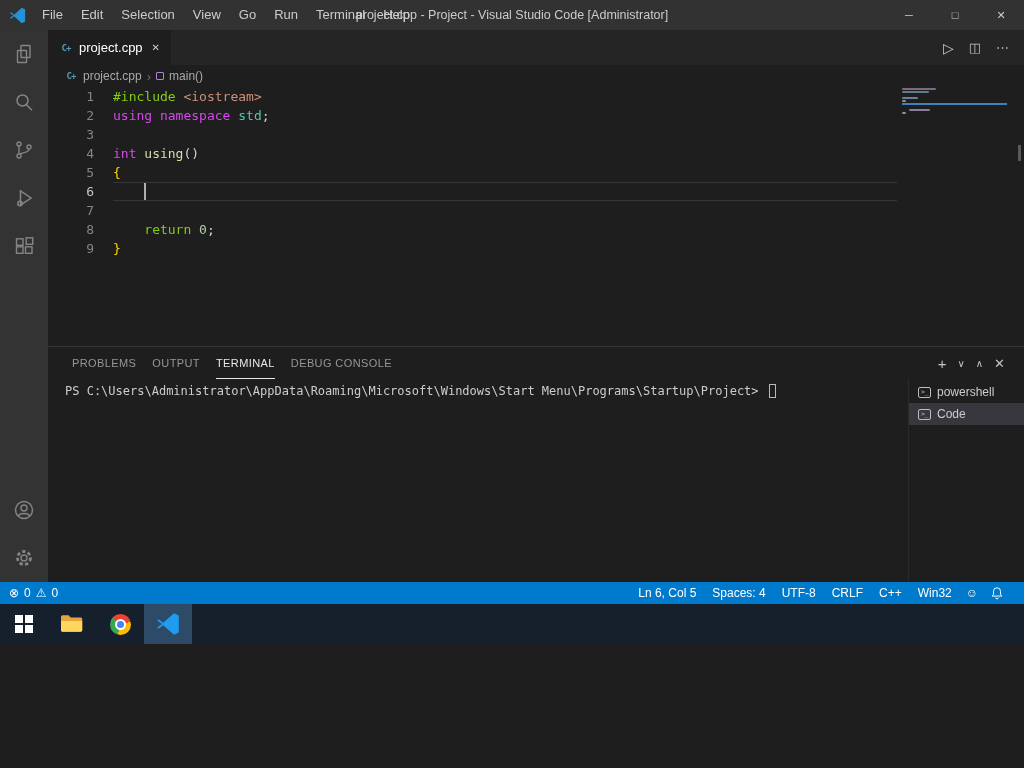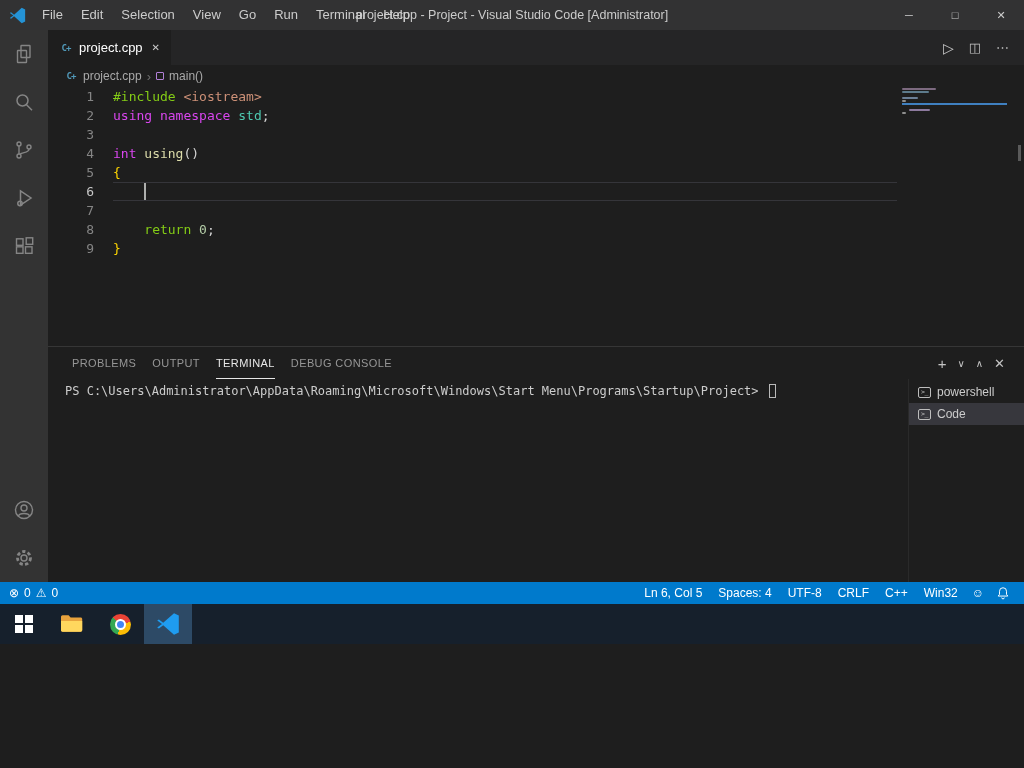--- a/index.html
+++ b/index.html
@@ -72,21 +72,21 @@
   .term-cursor { display:inline-block; width:7px; height:14px; border:1px solid #b9b9b9; margin-left:3px; }
   .terminal-sidebar { flex:0 0 116px; padding-top:2px; border-left:1px solid rgba(128,128,128,0.12); }
   .term-item { height:22px; display:flex; align-items:center; gap:6px; padding-left:9px; font-size:12px; color:#cccccc; }
   .term-item.selected { background:#37373d; }
   .term-icon { width:13px; height:11px; border:1px solid #bdbdbd; border-radius:2px; font-family:"DejaVu Sans Mono", monospace; font-size:6.5px; line-height:9px; text-align:center; letter-spacing:-0.5px; color:#cccccc; }
 
   
   .statusbar { flex:0 0 22px; background:#007acc; display:flex; align-items:center; color:#ffffff; font-size:12px; }
   .status-left { display:flex; align-items:center; gap:5px; padding-left:9px; }
   .status-left .sicon { font-size:12px; }
-  .status-right { margin-left:auto; display:flex; padding-right:8px; }
+  .status-right { margin-left:auto; display:flex; padding-right:14px; }
   .status-item { padding:0 8px; white-space:nowrap; }
   .status-item.icon { padding:0 6px; display:flex; align-items:center; }
 
   
   .taskbar { flex:0 0 40px; background:#16202c; display:flex; align-items:stretch; }
   .task-btn { width:48px; display:flex; align-items:center; justify-content:center; }
   .task-btn.active { background:#2d4a66; }
   .win-logo { display:grid; grid-template-columns:8px 8px; grid-template-rows:8px 8px; gap:1.5px; }
   .win-logo i { background:#ffffff; display:block; }
   .chrome-icon { width:21px; height:21px; border-radius:50%; position:relative;

